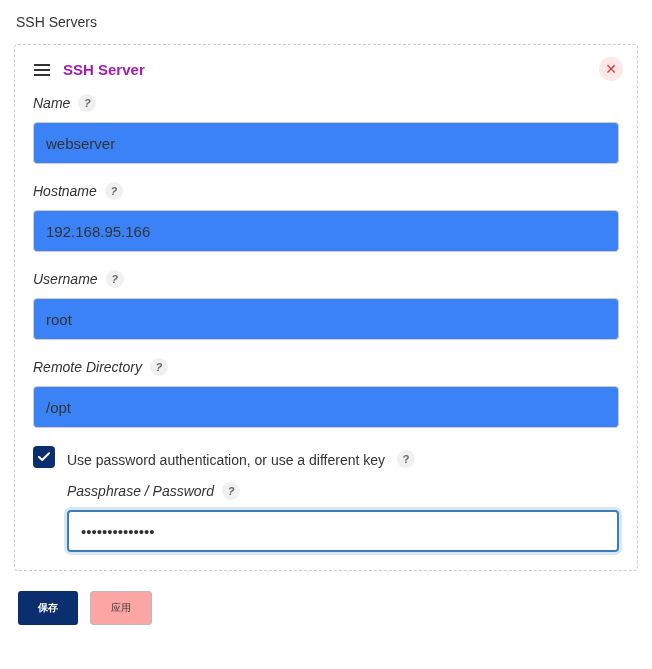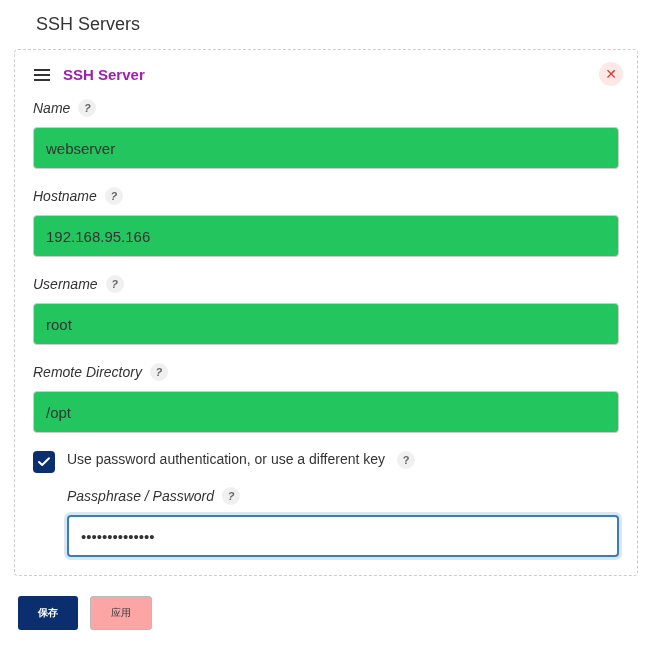--- a/index.html
+++ b/index.html
@@ -6,25 +6,24 @@
   body {
     margin: 0;
     padding: 14px;
     font-family: -apple-system, BlinkMacSystemFont, "Segoe UI", Arial, sans-serif;
     font-size: 14px;
     color: #333;
     background: #fff;
     width: 652px;
   }
   .page-title {
-    font-size: 18px;
+    font-size: 14px;
     color: #333;
     margin-bottom: 14px;
     padding-left: 2px;
-    margin-left: 20px;
   }
   .panel {
     border: 1px dashed #ccc;
     border-radius: 4px;
     padding: 16px 18px 18px 18px;
     position: relative;
   }
   .panel-header {
     display: flex;
     align-items: center;
@@ -84,25 +83,25 @@
     cursor: pointer;
   }
   .text-input {
     width: 100%;
     height: 42px;
     padding: 0 12px;
     font-size: 15px;
     color: #333;
     border: 1px solid #ccc;
     border-radius: 4px;
-    background: #22c55e;
+    background: #3b82f6;
   }
   .checkbox-row {
     display: flex;
-    align-items: flex-start;
+    align-items: flex-end;
     gap: 12px;
     margin-bottom: 14px;
   }
   .checkbox {
     width: 22px;
     height: 22px;
     border-radius: 4px;
     background: #0b2e6f;
     display: flex;
     align-items: center;

